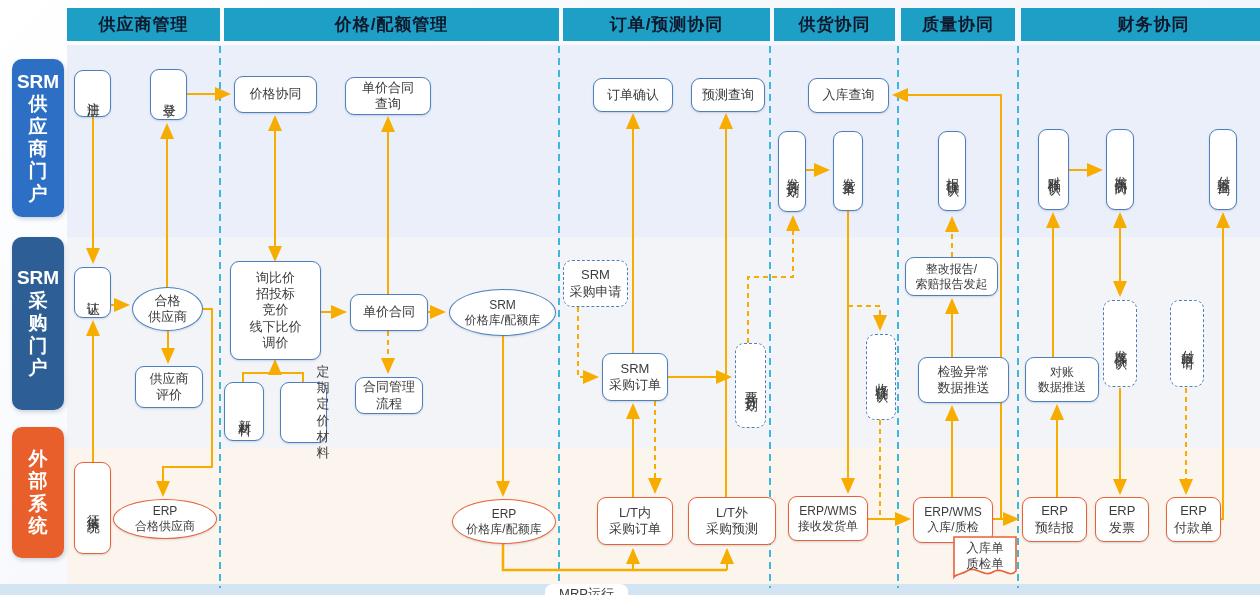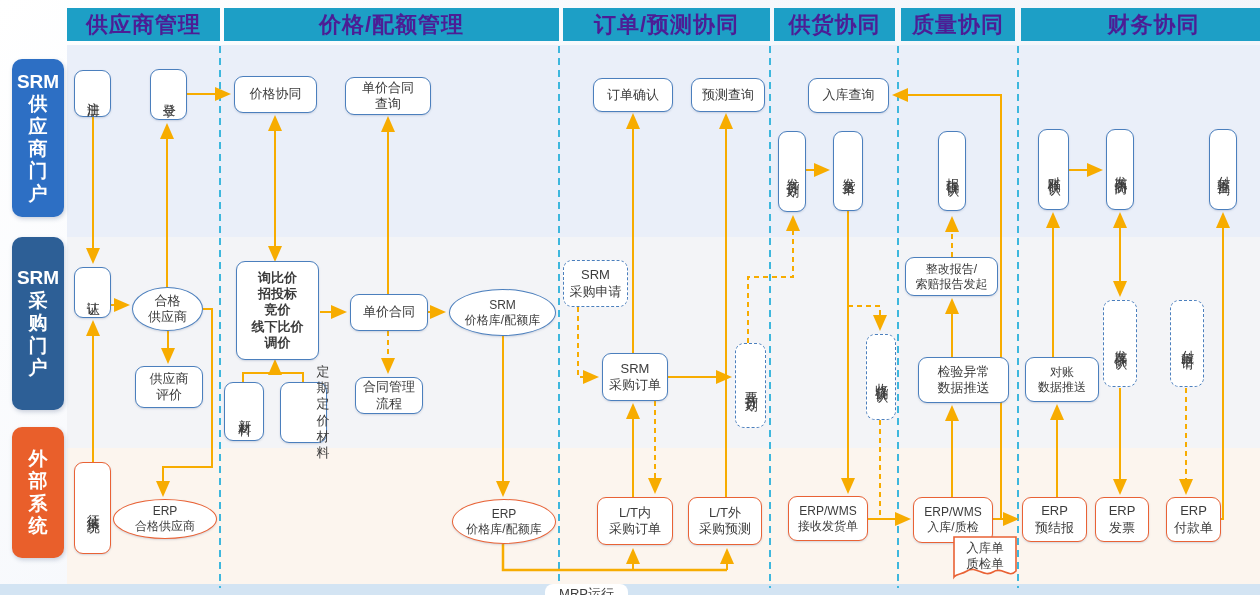--- a/index.html
+++ b/index.html
@@ -4,22 +4,22 @@
 <style>
   html,body{margin:0;padding:0;}
   body{
     width:1260px;height:595px;position:relative;overflow:hidden;
     font-family:"Liberation Sans","DejaVu Sans",sans-serif;
     background:linear-gradient(135deg,#ffffff 0%,#f6f8fc 40%,#eef2f9 100%);
   }
   .canvas{position:absolute;left:0;top:0;width:1260px;height:595px;}
   .band{position:absolute;left:67px;width:1193px;z-index:0;}
   .strip{position:absolute;left:0;bottom:0;width:1260px;height:11px;background:#d3e4f3;z-index:0;}
-  .hd{position:absolute;top:8px;height:33px;background:#1d9fc6;color:#4c1d95;font-weight:bold;
-      font-size:22px;display:flex;align-items:center;justify-content:center;letter-spacing:1px;z-index:2;}
+  .hd{position:absolute;top:8px;height:33px;background:#1d9fc6;color:#0f172a;font-weight:bold;
+      font-size:17px;display:flex;align-items:center;justify-content:center;letter-spacing:1px;z-index:2;}
   .rl{position:absolute;left:12px;width:52px;border-radius:10px;color:#fff;font-weight:bold;font-size:19px;
       display:flex;align-items:center;justify-content:center;text-align:center;white-space:pre-line;
       line-height:1.18;z-index:2;box-shadow:1px 2px 4px rgba(60,80,120,.25);}
   .n{position:absolute;background:#fff;border:1.6px solid #4b7fbd;border-radius:9px;
      display:flex;align-items:center;justify-content:center;text-align:center;white-space:pre-line;
      color:#3c3c3c;font-size:13px;line-height:1.25;z-index:2;box-sizing:border-box;
      box-shadow:0 1px 2px rgba(90,110,150,.25);}
   .nd{border-style:dashed;box-shadow:none;}
   .o{border-color:#e96235;}
   .el{border-radius:50%;}
@@ -144,21 +144,21 @@
   <div class="n v" style="left:938px;top:131px;width:28px;height:80px;">报告确认</div>
   <div class="n v" style="left:1038px;top:129px;width:31px;height:81px;">对账确认</div>
   <div class="n v" style="left:1106px;top:129px;width:28px;height:81px;">发票协同</div>
   <div class="n v" style="left:1209px;top:129px;width:28px;height:81px;">付款查询</div>
 
   <div class="n v" style="left:74px;top:267px;width:37px;height:51px;">认证</div>
   <div class="n el" style="left:132px;top:287px;width:71px;height:44px;">合格
 供应商</div>
   <div class="n" style="left:135px;top:366px;width:68px;height:42px;">供应商
 评价</div>
-  <div class="n" style="left:236px;top:261px;width:83px;height:99px;font-weight:bold;">询比价
+  <div class="n" style="left:230px;top:261px;width:91px;height:99px;">询比价
 招投标
 竞价
 线下比价
 调价</div>
   <div class="n v" style="left:224px;top:382px;width:40px;height:59px;">新材料</div>
   <div class="n" style="left:280px;top:382px;width:47px;height:61px;padding-left:39px;">定期
 定价
 材料</div>
   <div class="n" style="left:350px;top:294px;width:78px;height:37px;">单价合同</div>
   <div class="n" style="left:355px;top:377px;width:68px;height:37px;">合同管理
@@ -181,21 +181,21 @@
   <div class="n nd v" style="left:1170px;top:300px;width:34px;height:87px;">付款申请</div>
 
   <div class="n o v" style="left:74px;top:462px;width:37px;height:92px;">征信系统</div>
   <div class="n o el sm" style="left:113px;top:499px;width:104px;height:40px;">ERP
 合格供应商</div>
   <div class="n o el sm" style="left:452px;top:499px;width:104px;height:45px;">ERP
 价格库/配额库</div>
   <div class="n plain" style="left:545px;top:556px;width:83px;height:21px;">MRP运行</div>
   <div class="n o" style="left:597px;top:497px;width:76px;height:48px;">L/T内
 采购订单</div>
-  <div class="n o" style="left:688px;top:497px;width:74px;height:48px;">L/T外
+  <div class="n o" style="left:688px;top:497px;width:88px;height:48px;">L/T外
 采购预测</div>
   <div class="n o sm" style="left:788px;top:496px;width:80px;height:45px;">ERP/WMS
 接收发货单</div>
   <div class="n o sm" style="left:913px;top:497px;width:80px;height:46px;">ERP/WMS
 入库/质检</div>
   <div class="n o" style="left:1022px;top:497px;width:65px;height:45px;">ERP
 预结报</div>
   <div class="n o" style="left:1095px;top:497px;width:54px;height:45px;">ERP
 发票</div>
   <div class="n o" style="left:1166px;top:497px;width:55px;height:45px;">ERP

